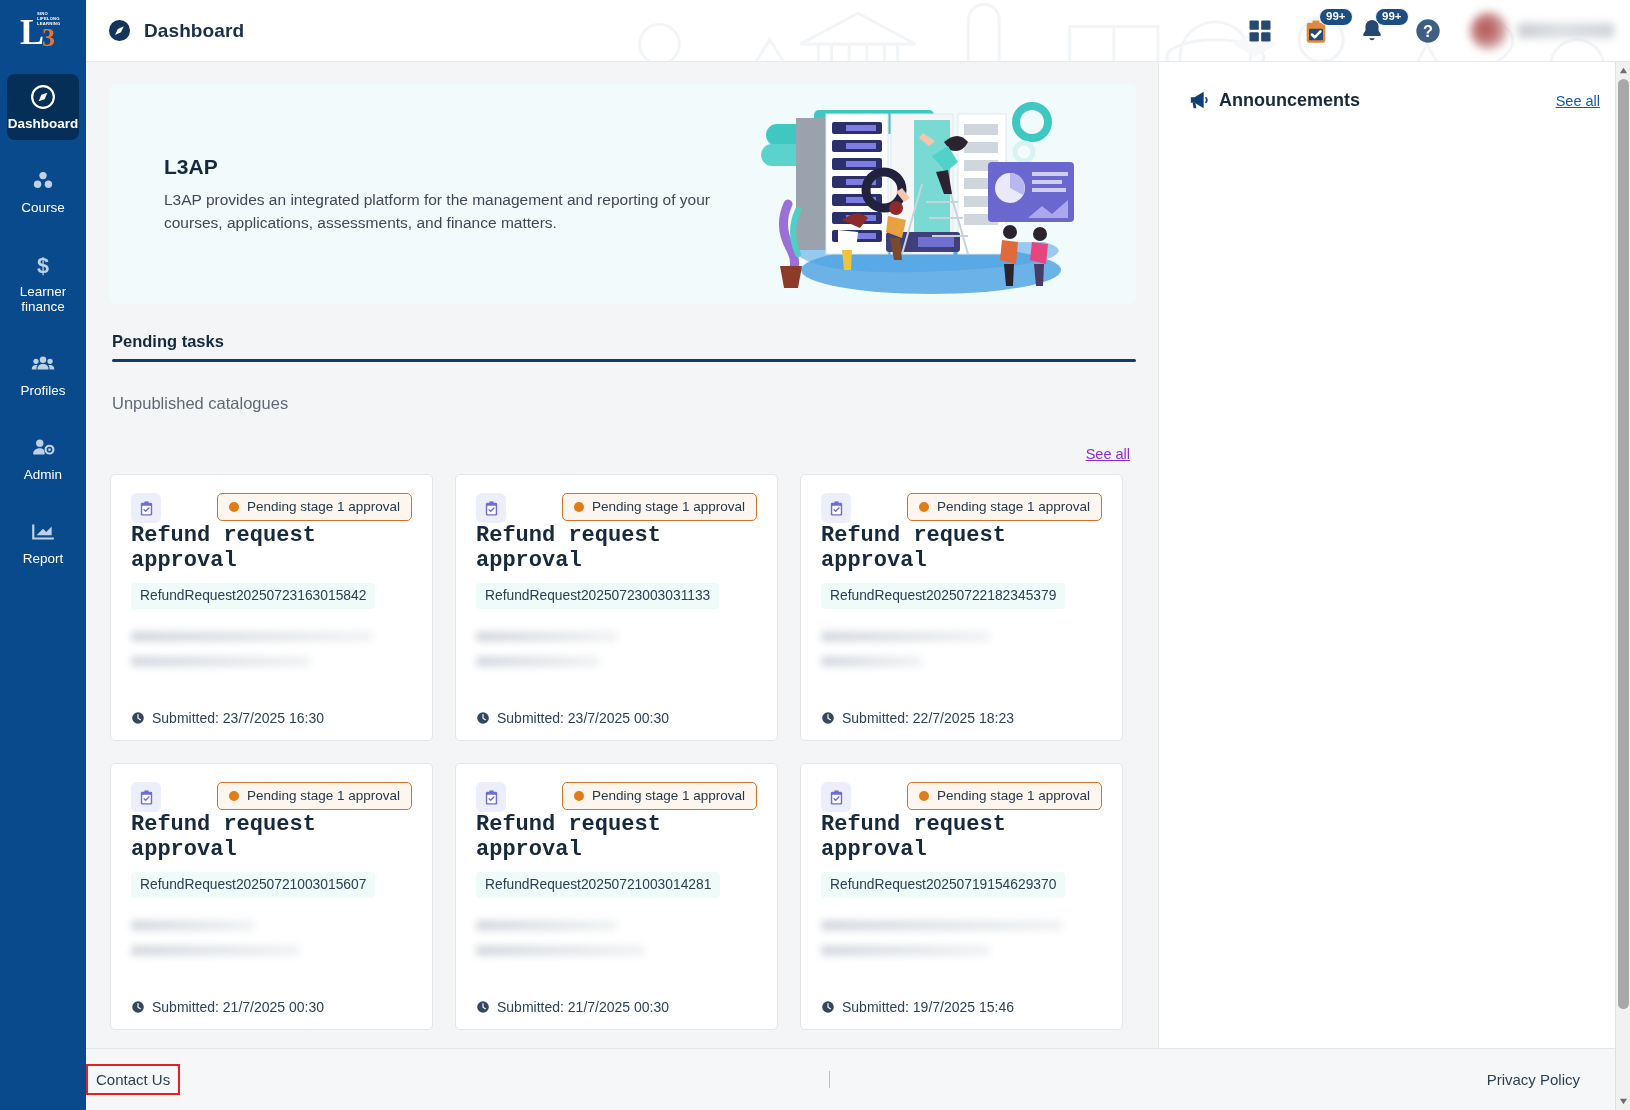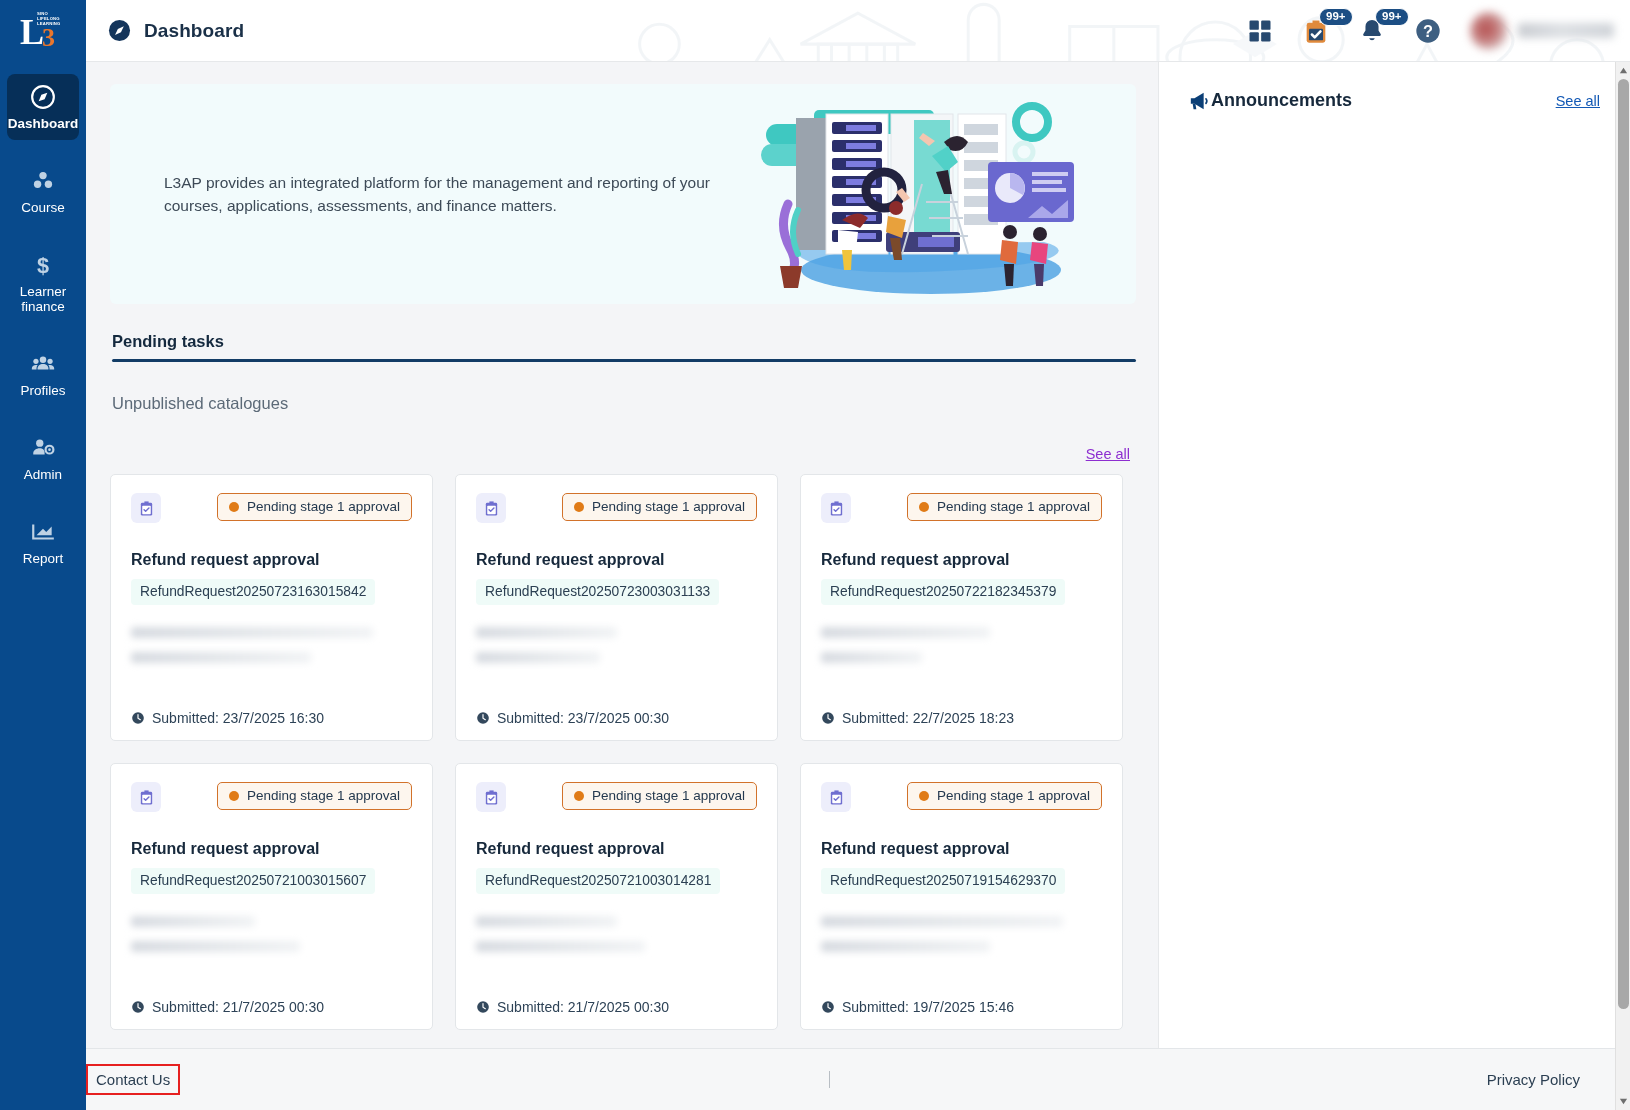--- a/index.html
+++ b/index.html
@@ -134,21 +134,21 @@
     width: 30px; height: 30px; border-radius: 6px; background: #edeefb;
     display: flex; align-items: center; justify-content: center;
   }
   .card-ico svg { width: 17px; height: 17px; }
   .status-pill {
     display: inline-flex; align-items: center; gap: 8px;
     border: 1.3px solid #d2722a; border-radius: 5px; background: #fdf6ee;
     padding: 5px 11px 6px; font-size: 13.5px; color: #24394f; white-space: nowrap;
   }
   .status-dot { width: 10px; height: 10px; border-radius: 50%; background: #e07b17; }
-  .card-title { font-size: 16px; font-weight: 700; color: #17293c; margin-top: 28px; }
+  .card-title { font-size: 22px; font-weight: 700; color: #17293c; margin-top: 0; font-family: Liberation Mono, monospace; }
   .card-ref {
     margin-top: 10px; align-self: flex-start; background: #effbf8; color: #2c4053;
     border-radius: 4px; padding: 5px 9px 6px; font-size: 13.8px;
   }
   .card-blur { margin-top: 22px; flex: 1; }
   .blur-line {
     height: 11px; border-radius: 3px; margin-bottom: 14px;
     background: linear-gradient(90deg,#d6dae0 0%, #e6e9ec 60%, #f1f3f5 100%);
     filter: blur(3.6px);
   }
@@ -156,21 +156,21 @@
   .blur-line.w2 { width: 64%; }
   .blur-line.s1 { width: 50%; }
   .blur-line.s2 { width: 44%; }
   .blur-line.m1 { width: 60%; }
   .blur-line.m2 { width: 36%; }
   .card-foot { display: flex; align-items: center; gap: 7px; font-size: 14px; color: #2d4256; }
   .clock { width: 14px; height: 14px; display: block; }
 
   
   .ann-head { display: flex; align-items: center; justify-content: space-between; }
-  .ann-head-left { display: flex; align-items: flex-end; gap: 0; }
+  .ann-head-left { display: flex; align-items: flex-start; gap: 8px; }
   .ann-title { font-size: 18px; font-weight: 700; color: #17293c; }
   .megaphone { width: 22px; height: 20px; display: block; }
   .seeall-ann { font-size: 14.5px; color: #1359b5; text-decoration: underline; cursor: pointer; }
   .ann-empty { margin-top: 50px; display: flex; flex-direction: column; align-items: center; }
   .ann-empty-text { margin-top: 26px; font-size: 15.5px; color: #66707a; }
 
   
   .footer {
     height: 62px; background: #f6f7f8; border-top: 1px solid #e3e6e9;
     display: flex; align-items: center; justify-content: space-between;
@@ -353,20 +353,21 @@
         </span>
       </div>
     </header>
 
     <div class="body-row">
 
       <main class="main">
 
         <section class="banner">
           <div class="banner-text">
+            <div class="banner-title">L3AP</div>
             <div class="banner-sub">L3AP provides an integrated platform for the management and reporting of your courses, applications, assessments, and finance matters.</div>
           </div>
           <svg class="banner-art" viewBox="0 0 360 220">
             <ellipse cx="195" cy="186" rx="130" ry="24" fill="#3d9ae0" opacity=".75"></ellipse>
             <path d="M70 160 q-20 8 4 18 q30 12 110 10 q100 -3 130 -14 q20 -9 -6 -16z" fill="#4aa3e6" opacity=".55"></path>
             <rect x="78" y="26" width="120" height="24" rx="5" fill="#3fc8c1"></rect>
             <rect x="30" y="40" width="40" height="22" rx="11" fill="#3fc8c1"></rect>
             <rect x="25" y="60" width="48" height="22" rx="11" fill="#5cd2cc"></rect>
             <rect x="60" y="34" width="30" height="132" fill="#9aa3ad"></rect>
             <rect x="90" y="30" width="62" height="140" fill="#ffffff" stroke="#dfe3e8"></rect>

